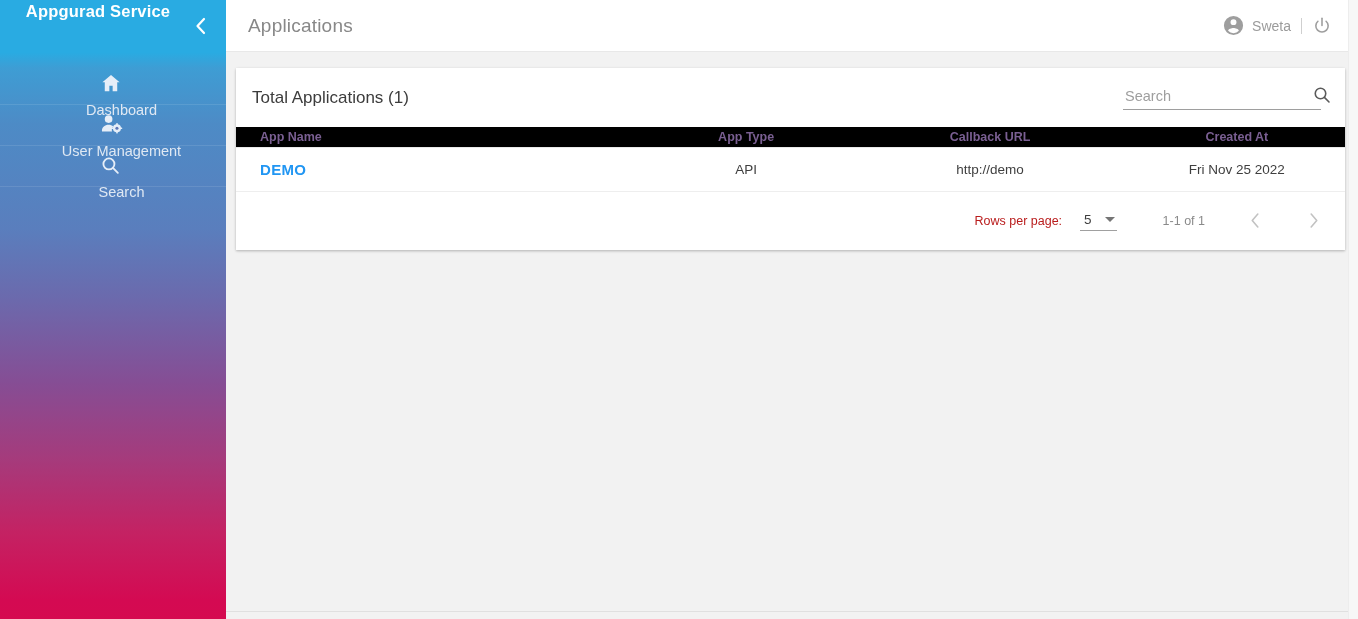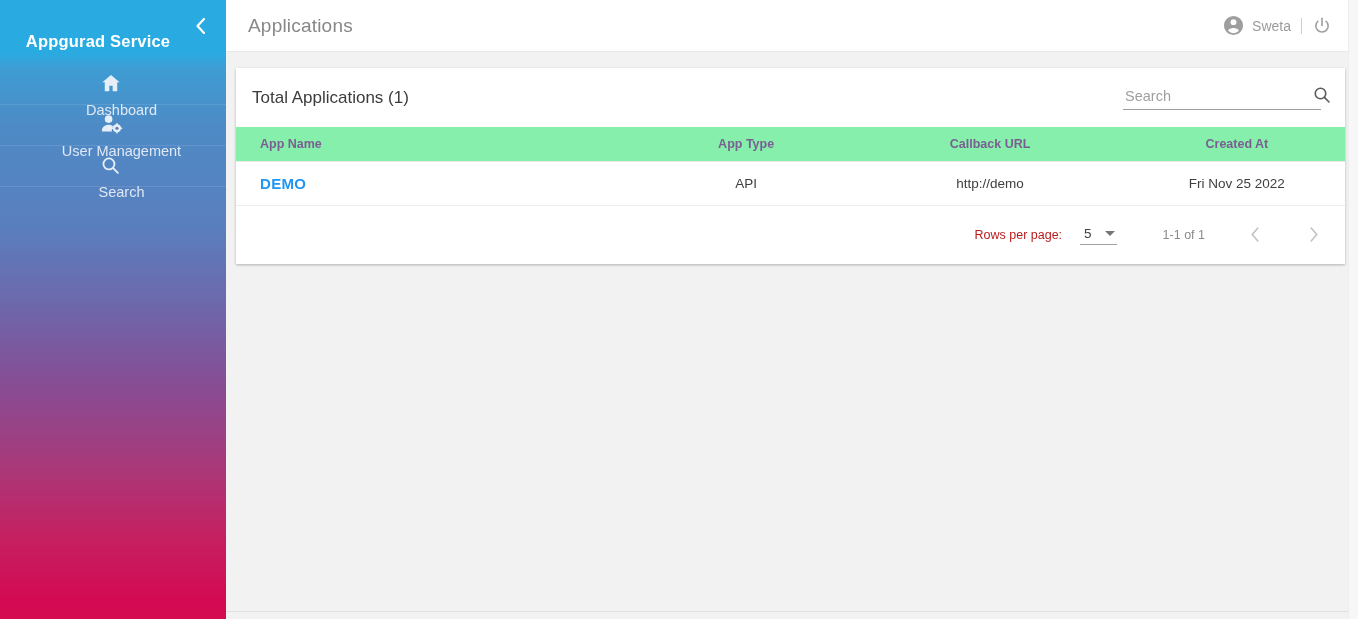--- a/index.html
+++ b/index.html
@@ -47,21 +47,21 @@
     align-items: center;
     justify-content: flex-end;
     padding-right: 12px;
     box-sizing: border-box;
     position: relative;
   }
   .brand {
     position: absolute;
     left: 0;
     right: 30px;
-    top: 32px;
+    top: 2px;
     text-align: center;
     color: #ffffff;
     font-size: 16.5px;
     font-weight: bold;
     letter-spacing: .2px;
   }
   .collapse-btn {
     width: 26px;
     height: 26px;
     display: flex;
@@ -209,22 +209,22 @@
     align-items: center;
     padding-bottom: 1px;
   }
 
   table.data {
     width: 100%;
     border-collapse: collapse;
     table-layout: fixed;
   }
   table.data thead tr {
-    background: #86efac;
-    height: 34px;
+    background: #000000;
+    height: 20px;
   }
   table.data th {
     font-size: 12.5px;
     font-weight: bold;
     color: #7a5f92;
     text-align: center;
     padding: 0;
     border-bottom: 1px solid #e9e9e9;
   }
   table.data th.col-name { text-align: left; padding-left: 24px; }

